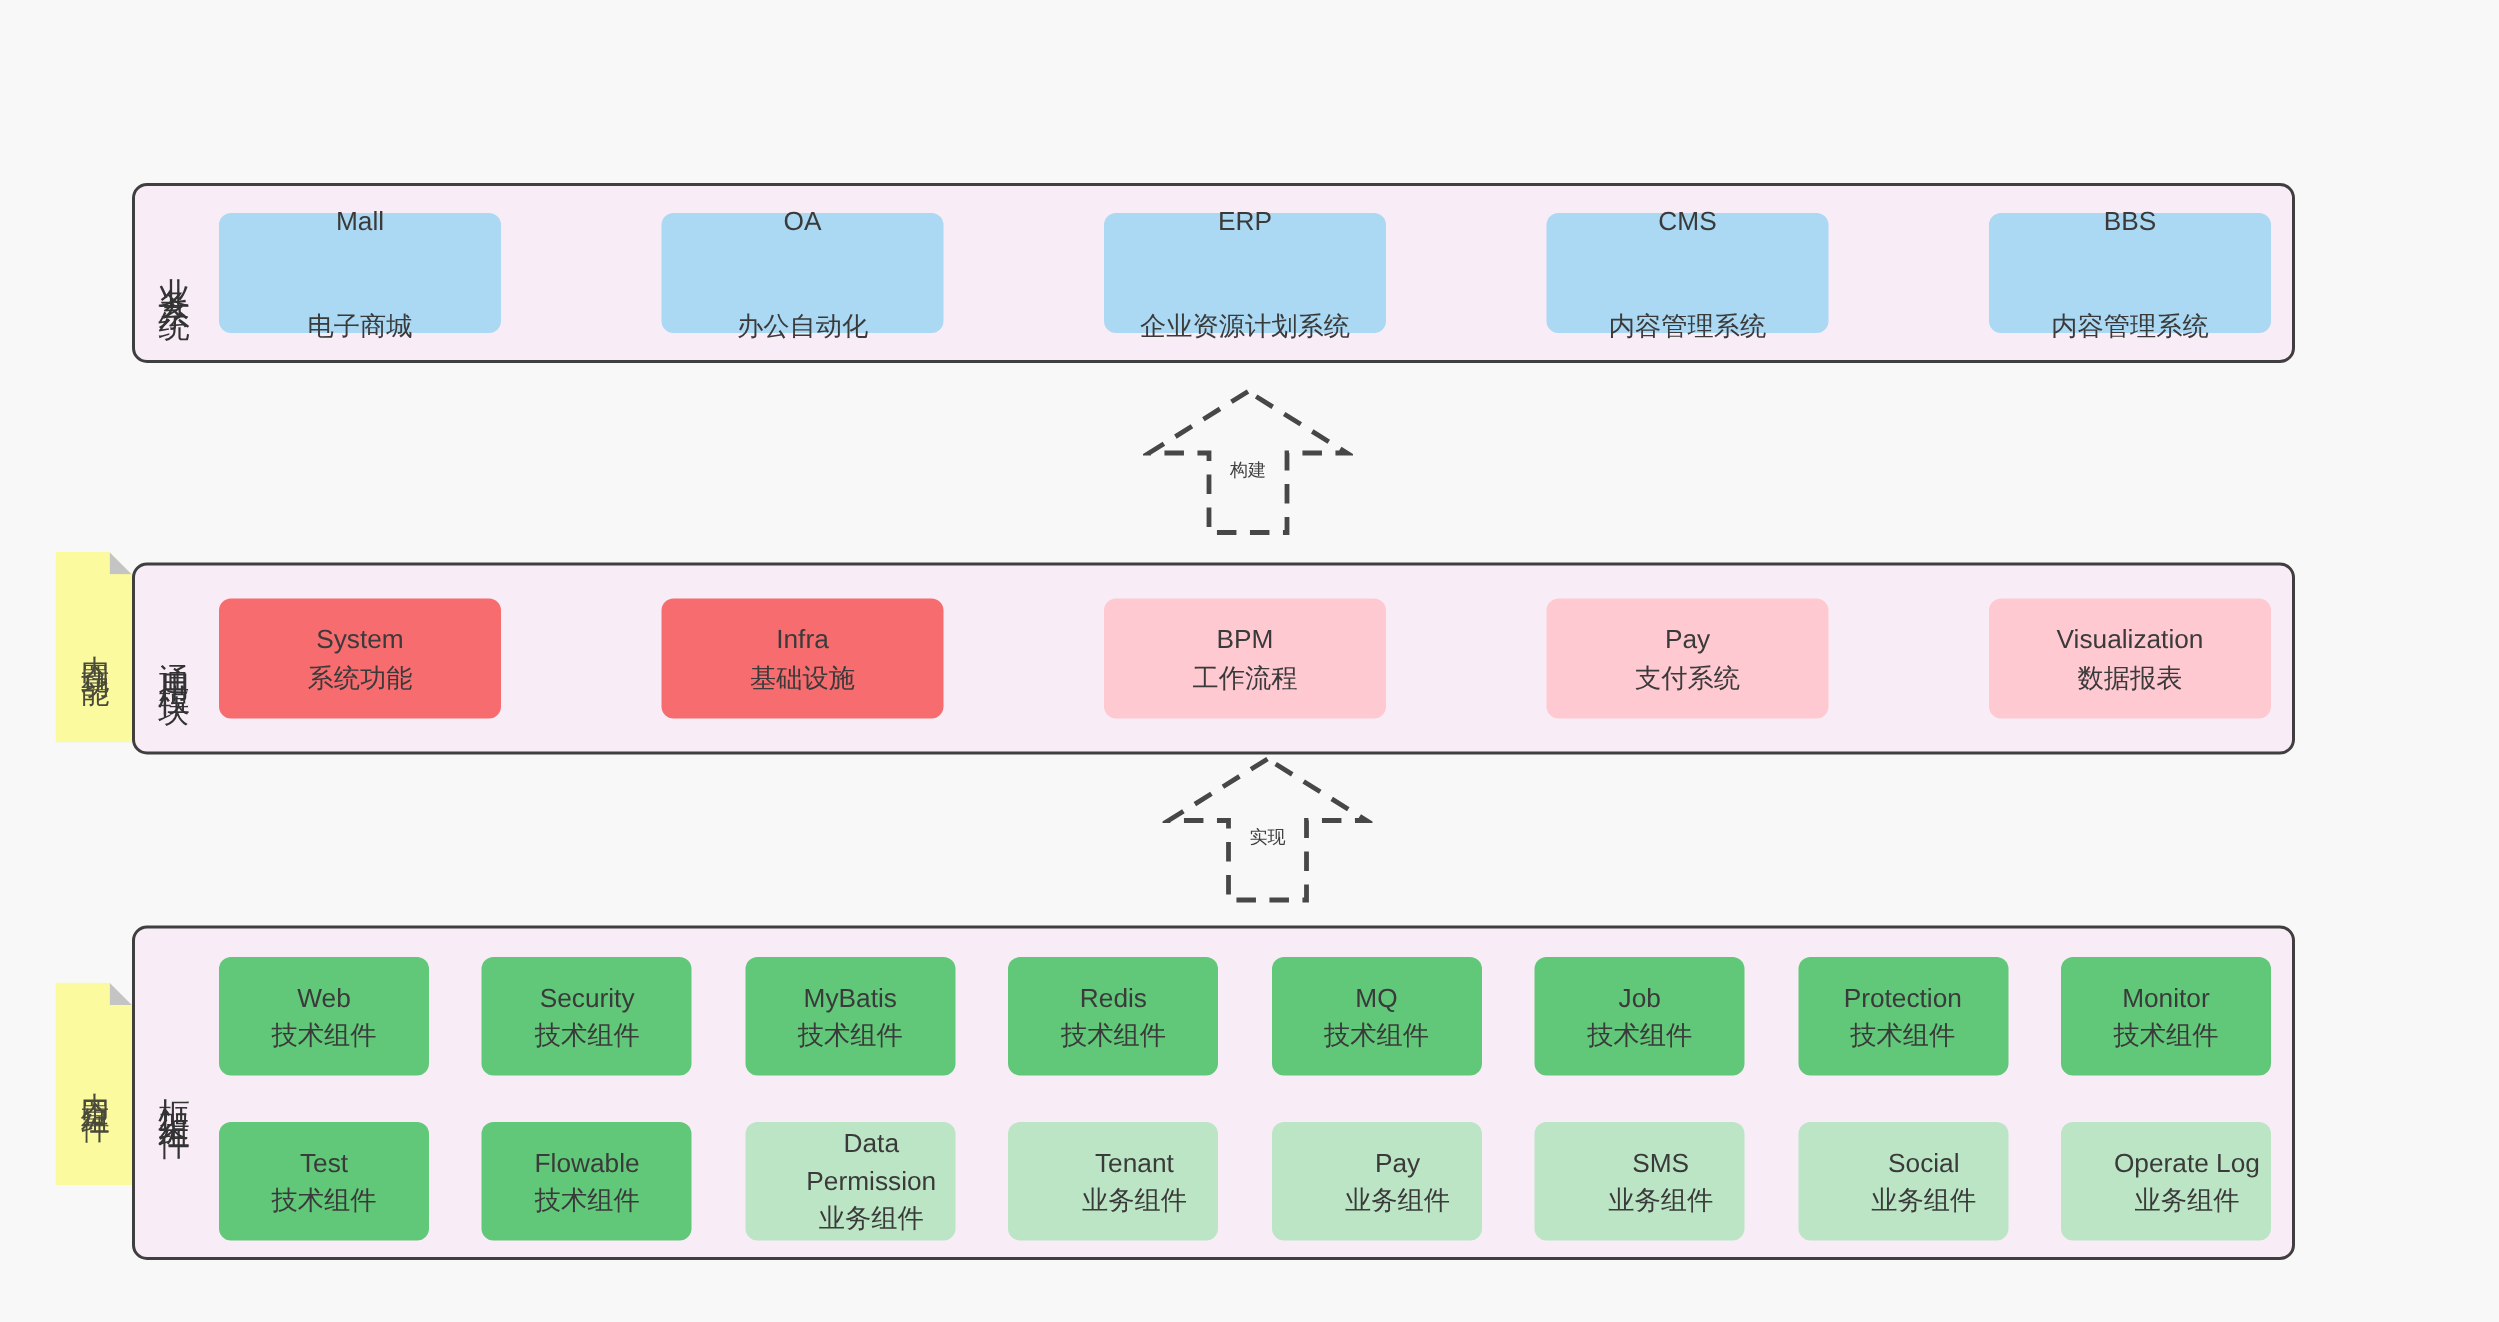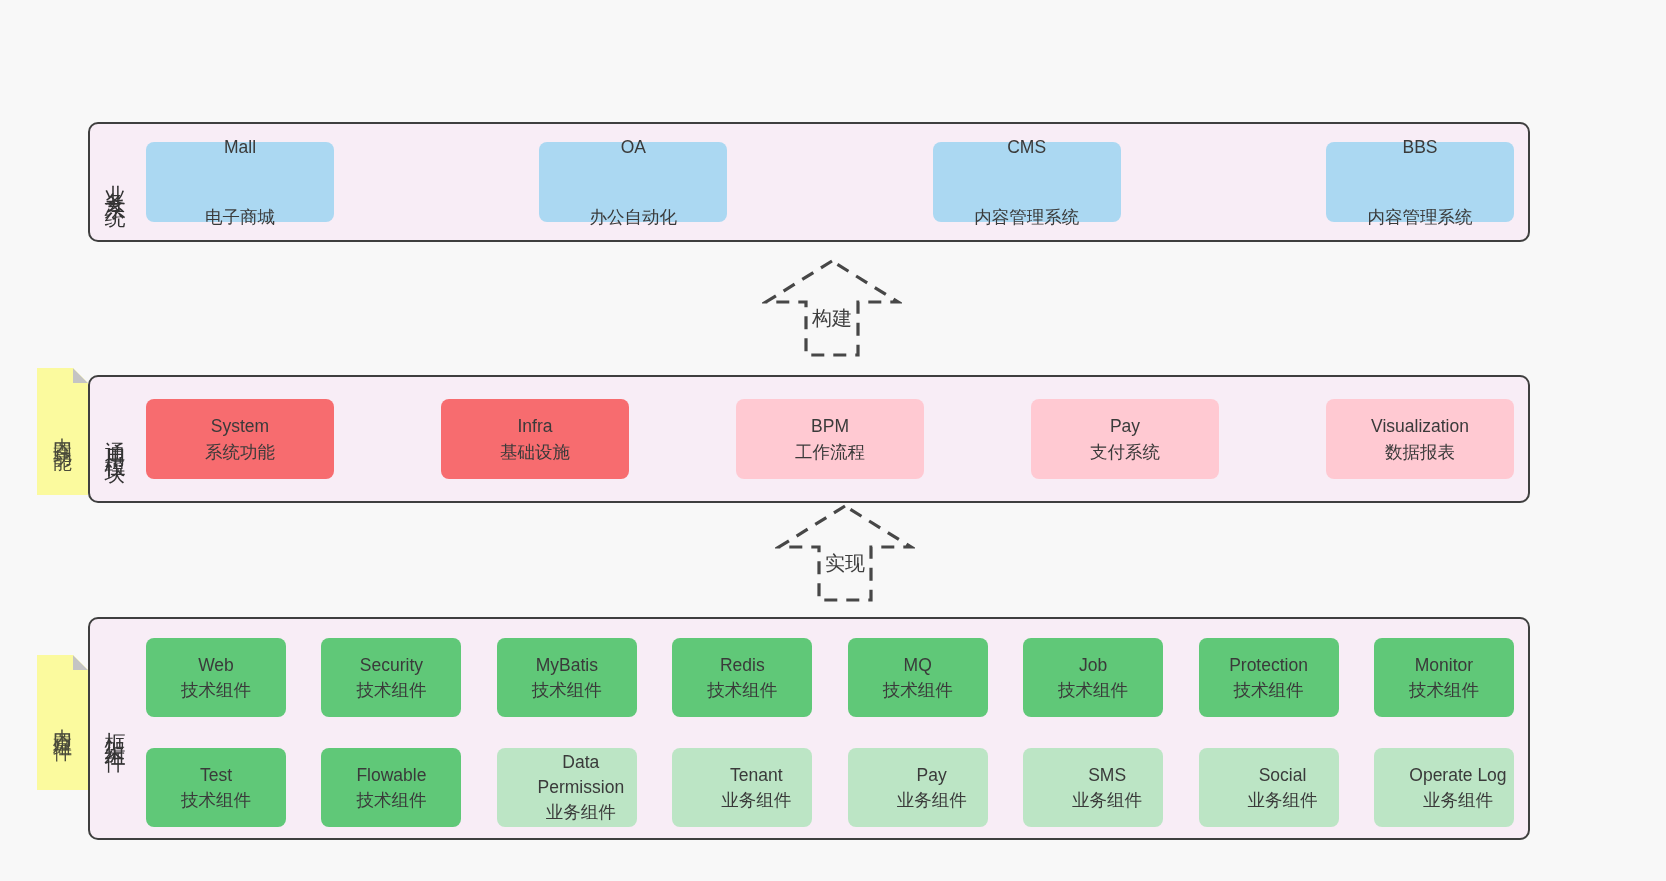--- a/index.html
+++ b/index.html
@@ -80,37 +80,41 @@
   #arrow-build{left:762px;top:258px;}
   #arrow-implement{left:775px;top:503px;}
   .arrow svg{position:absolute;inset:0;}
   .arrow path{
     fill:none;stroke:#474747;stroke-width:3.2;
     stroke-dasharray:13 9;
   }
   .arrow .a-label{
     position:absolute;left:50%;top:46px;transform:translateX(-50%);
     background:var(--bg,#f8f8f8);
-    font-size:20px;color:#3f3f3f;
+    font-size:12px;color:#3f3f3f;
     padding:1px 3px;white-space:nowrap;
   }
 </style>
 </head>
 <body>
 
 <div class="section" id="sec-business">
   <div class="v-label">业务系统</div>
   <div class="row">
       <div class="box blue">
         <div class="box-name">Mall</div>
         <div class="box-desc">电子商城</div>
       </div>
       <div class="box blue">
         <div class="box-name">OA</div>
         <div class="box-desc">办公自动化</div>
+      </div>
+      <div class="box blue">
+        <div class="box-name">ERP</div>
+        <div class="box-desc">企业资源计划系统</div>
       </div>
       <div class="box blue">
         <div class="box-name">CMS</div>
         <div class="box-desc">内容管理系统</div>
       </div>
       <div class="box blue">
         <div class="box-name">BBS</div>
         <div class="box-desc">内容管理系统</div>
       </div>
     </div>

